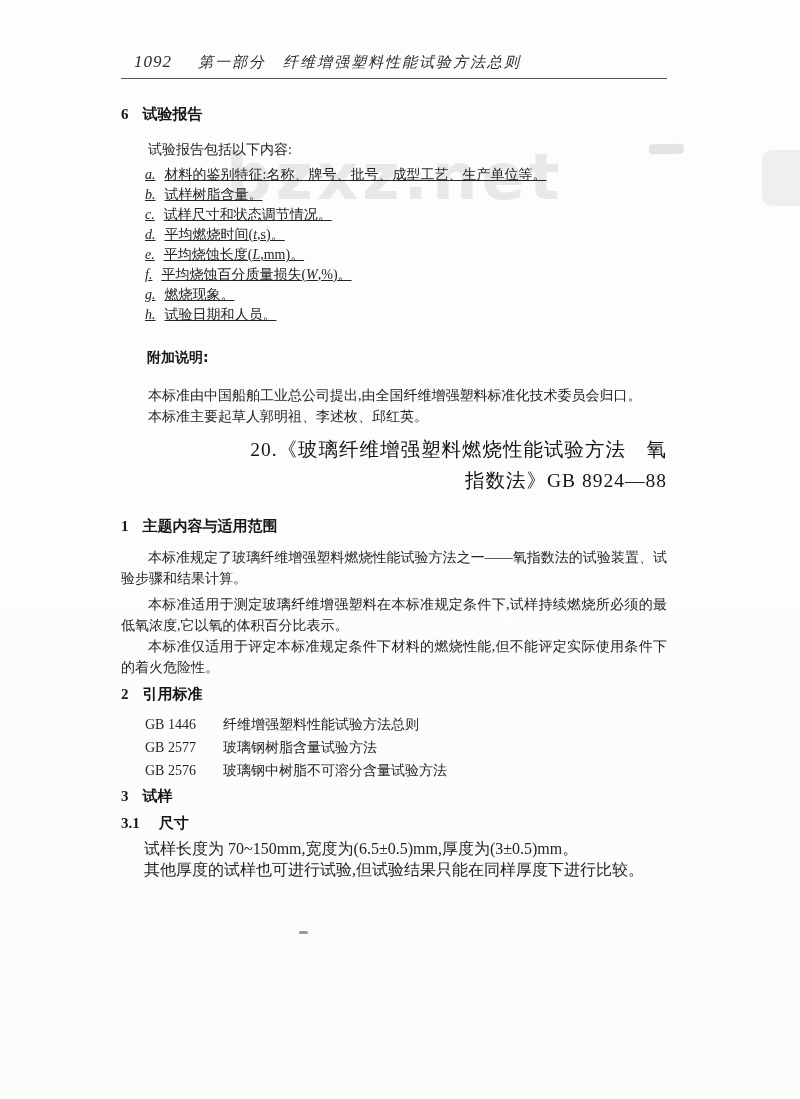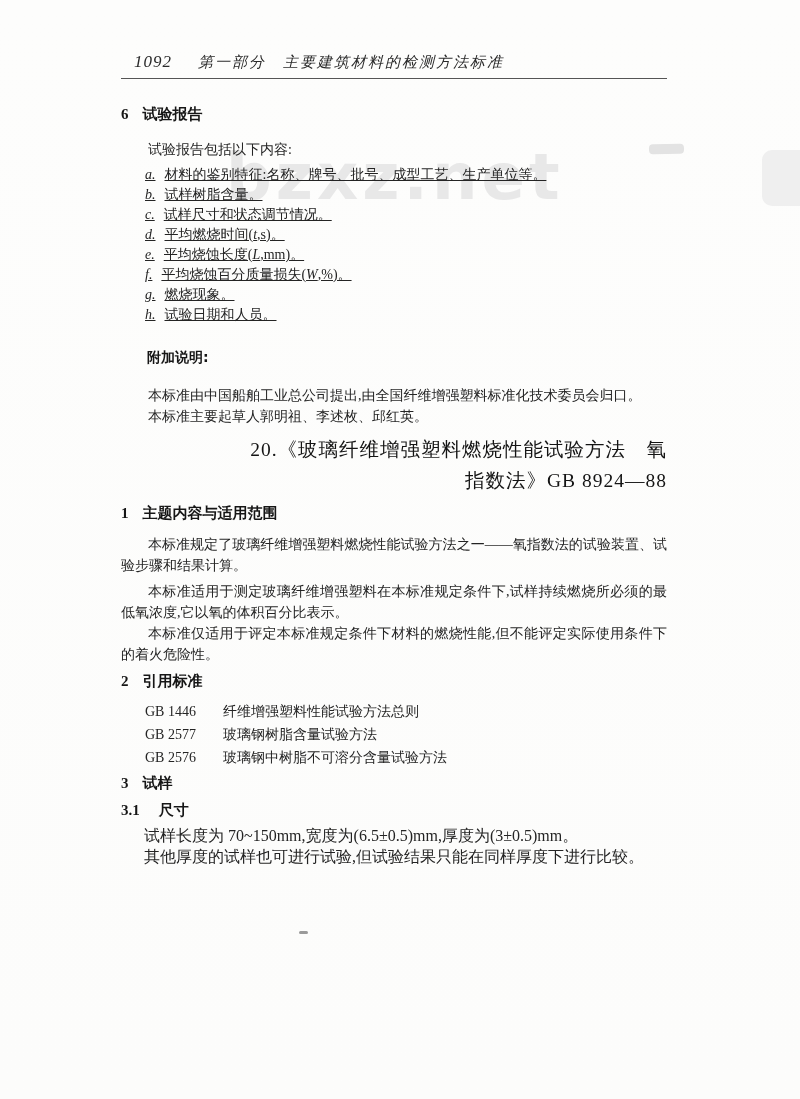--- a/index.html
+++ b/index.html
@@ -37,21 +37,21 @@
     font-style:italic; font-size:15px; line-height:20px;
     margin-left:26px; letter-spacing:2px; color:#2a2a2a;
   }
   
   .sec-head {
     font-family:"DejaVu Sans","Liberation Sans",sans-serif;
     font-weight:bold; font-size:15px; line-height:19px; color:#161616;
   }
   .sec-head .num { display:inline-block; margin-right:14px; font-family:"Liberation Serif",serif; }
   .s6 { margin-top:26px; }
-  .s1 { margin-top:8px; }
+  .s1 { margin-top:21px; }
   .s2 { margin-top:7px; }
   .s3 { margin-top:5px; }
   .sub-head31 { margin-top:8px; }
   .sub-head31 .num { margin-right:19px; }
   .intro { margin-top:16px; padding-left:27px; font-size:14px; line-height:20px; }
   
   .report-list { margin-top:5px; padding-left:24px; list-style:none; }
   .report-list li { font-size:14px; line-height:20px;text-decoration:underline; }
   .letter { font-style:italic; margin-right:9px; }
   .var { font-style:italic; }
@@ -94,21 +94,21 @@
 <body>
 
 <div class="page">
 
   <div class="watermark">bzxz.net</div>
 
   <div class="content">
 
     <div class="running-header">
       <span class="pagenum">1092</span>
-      <span class="header-title">第一部分　主要建筑材料的检测方法标准</span>
+      <span class="header-title">第一部分　纤维增强塑料性能试验方法总则</span>
     </div>
 
     <div class="sec-head s6">
       <span class="num">6</span><span>试验报告</span>
     </div>
 
     <p class="intro">试验报告包括以下内容:</p>
 
     <ul class="report-list">
       <li><span class="letter">a.</span><span>材料的鉴别特征:名称、牌号、批号、成型工艺、生产单位等。</span><span class="var"></span><span></span></li>

